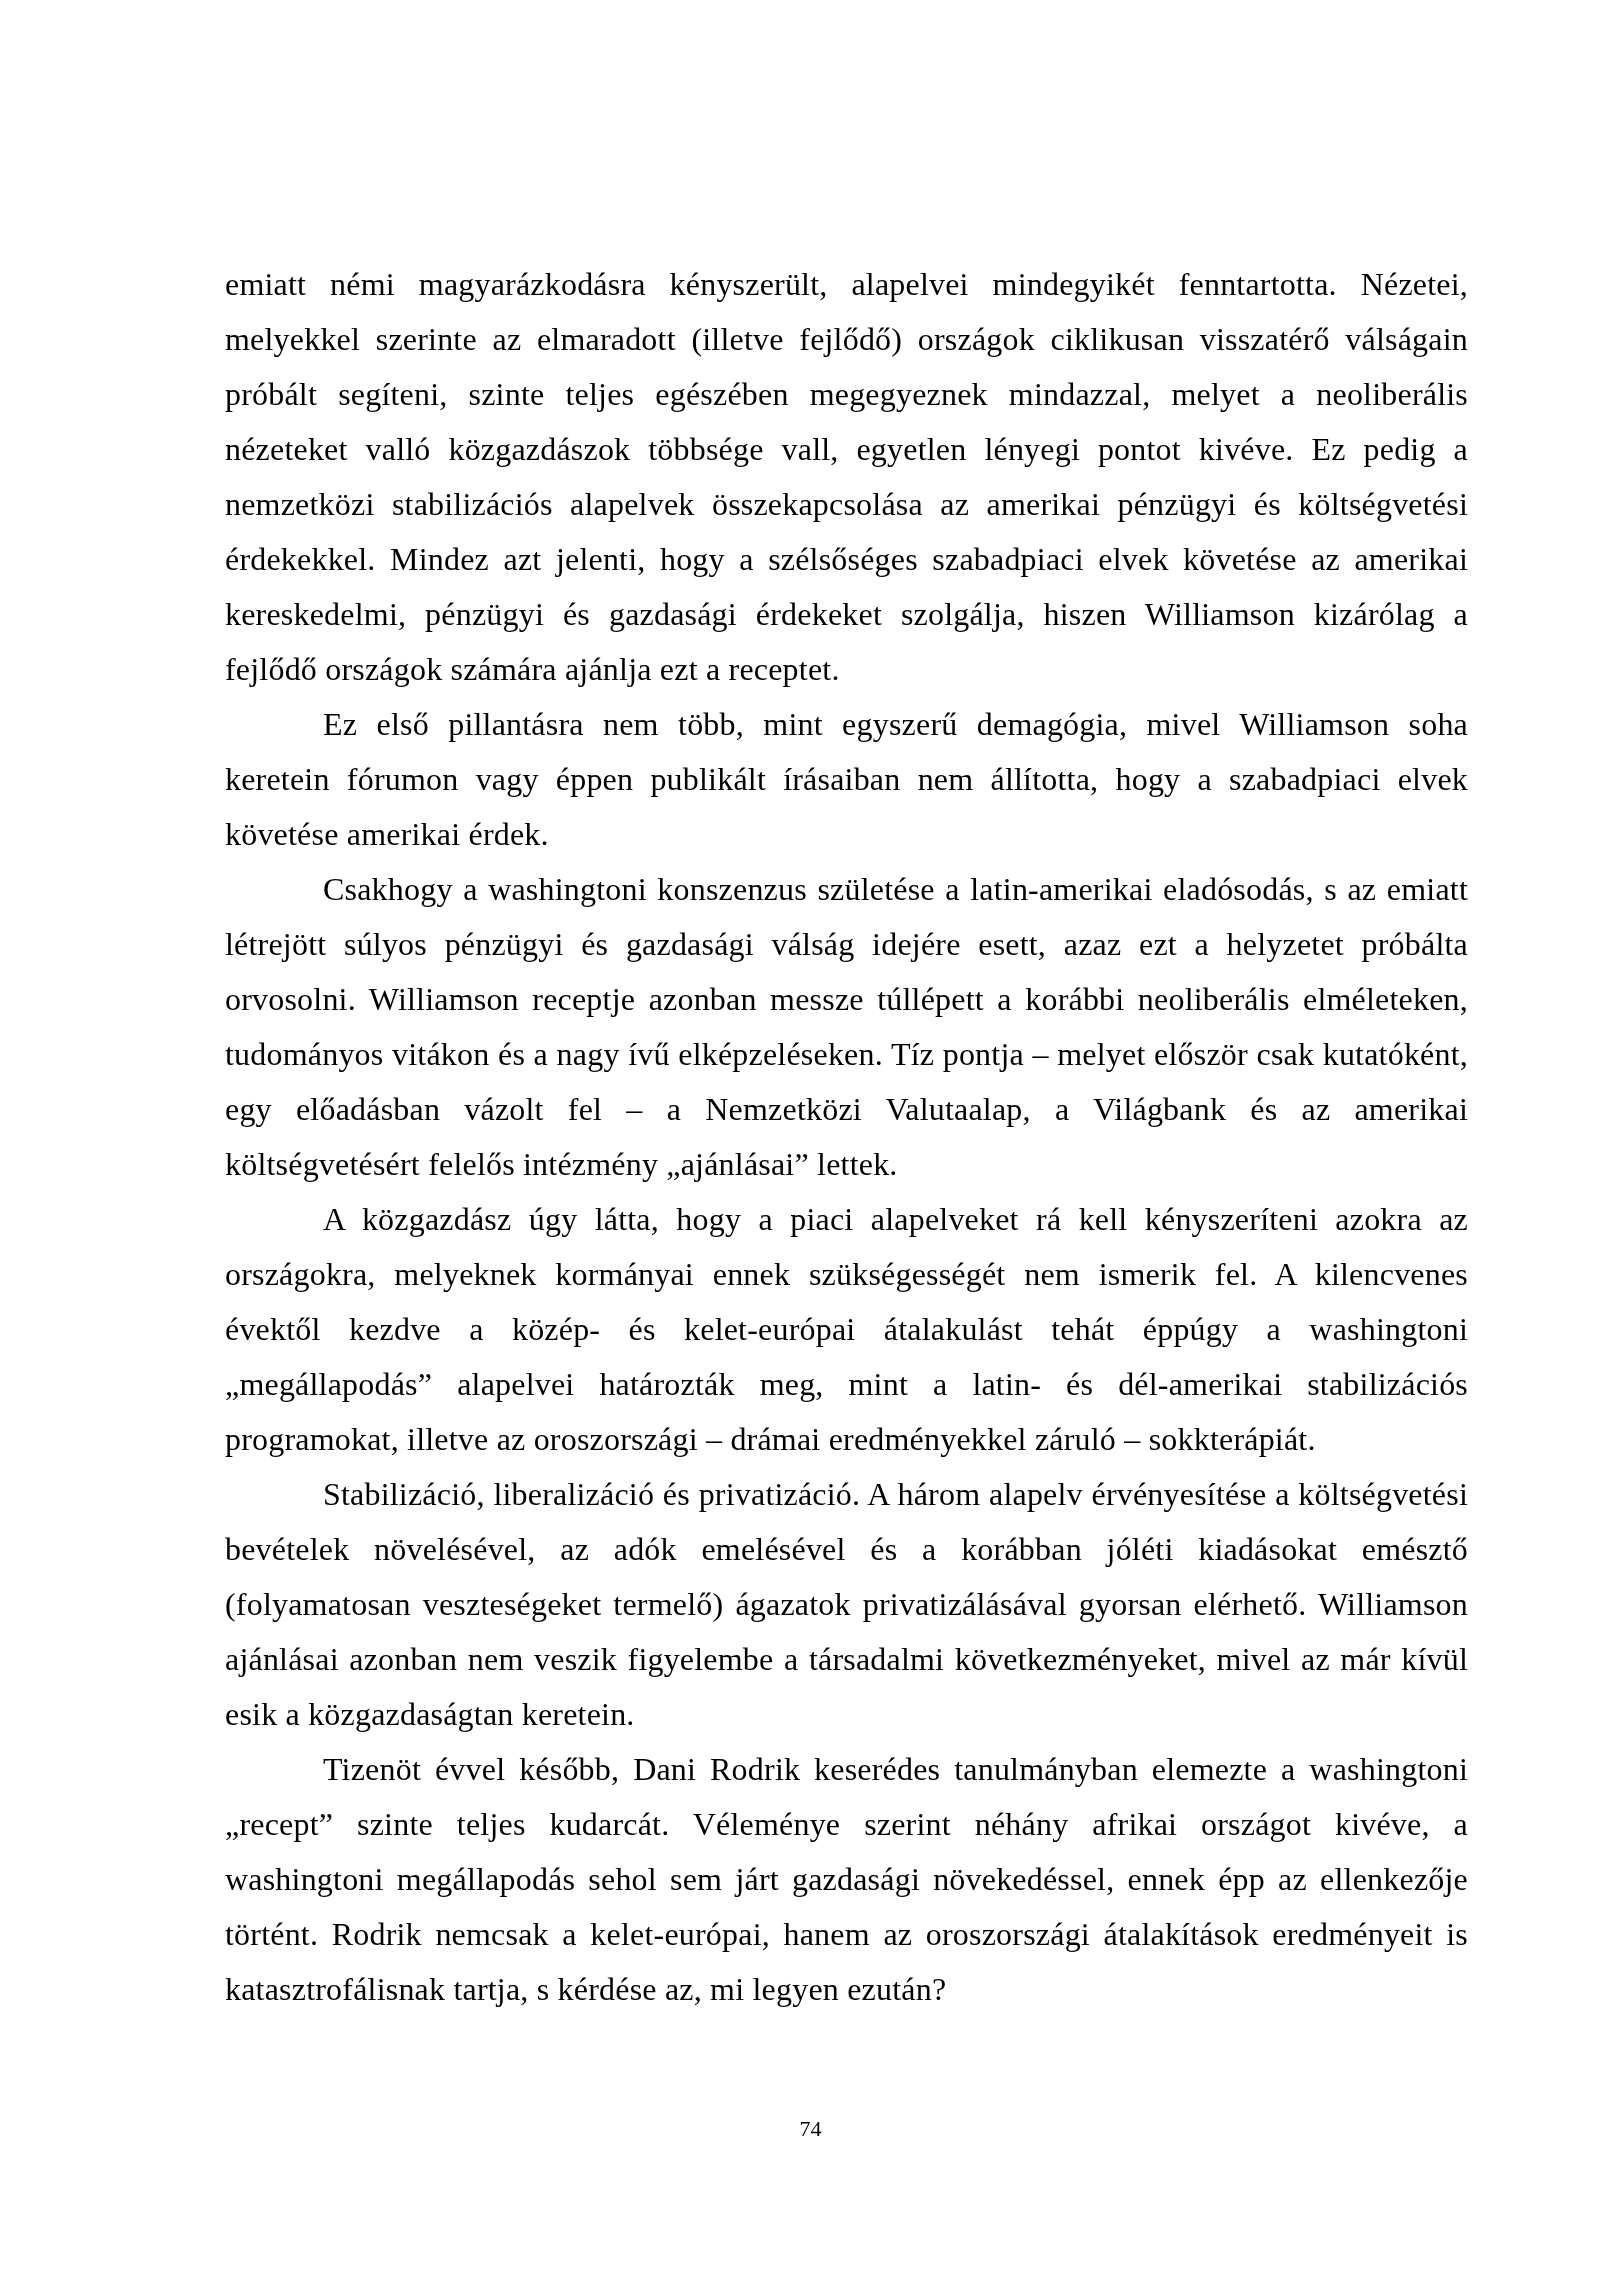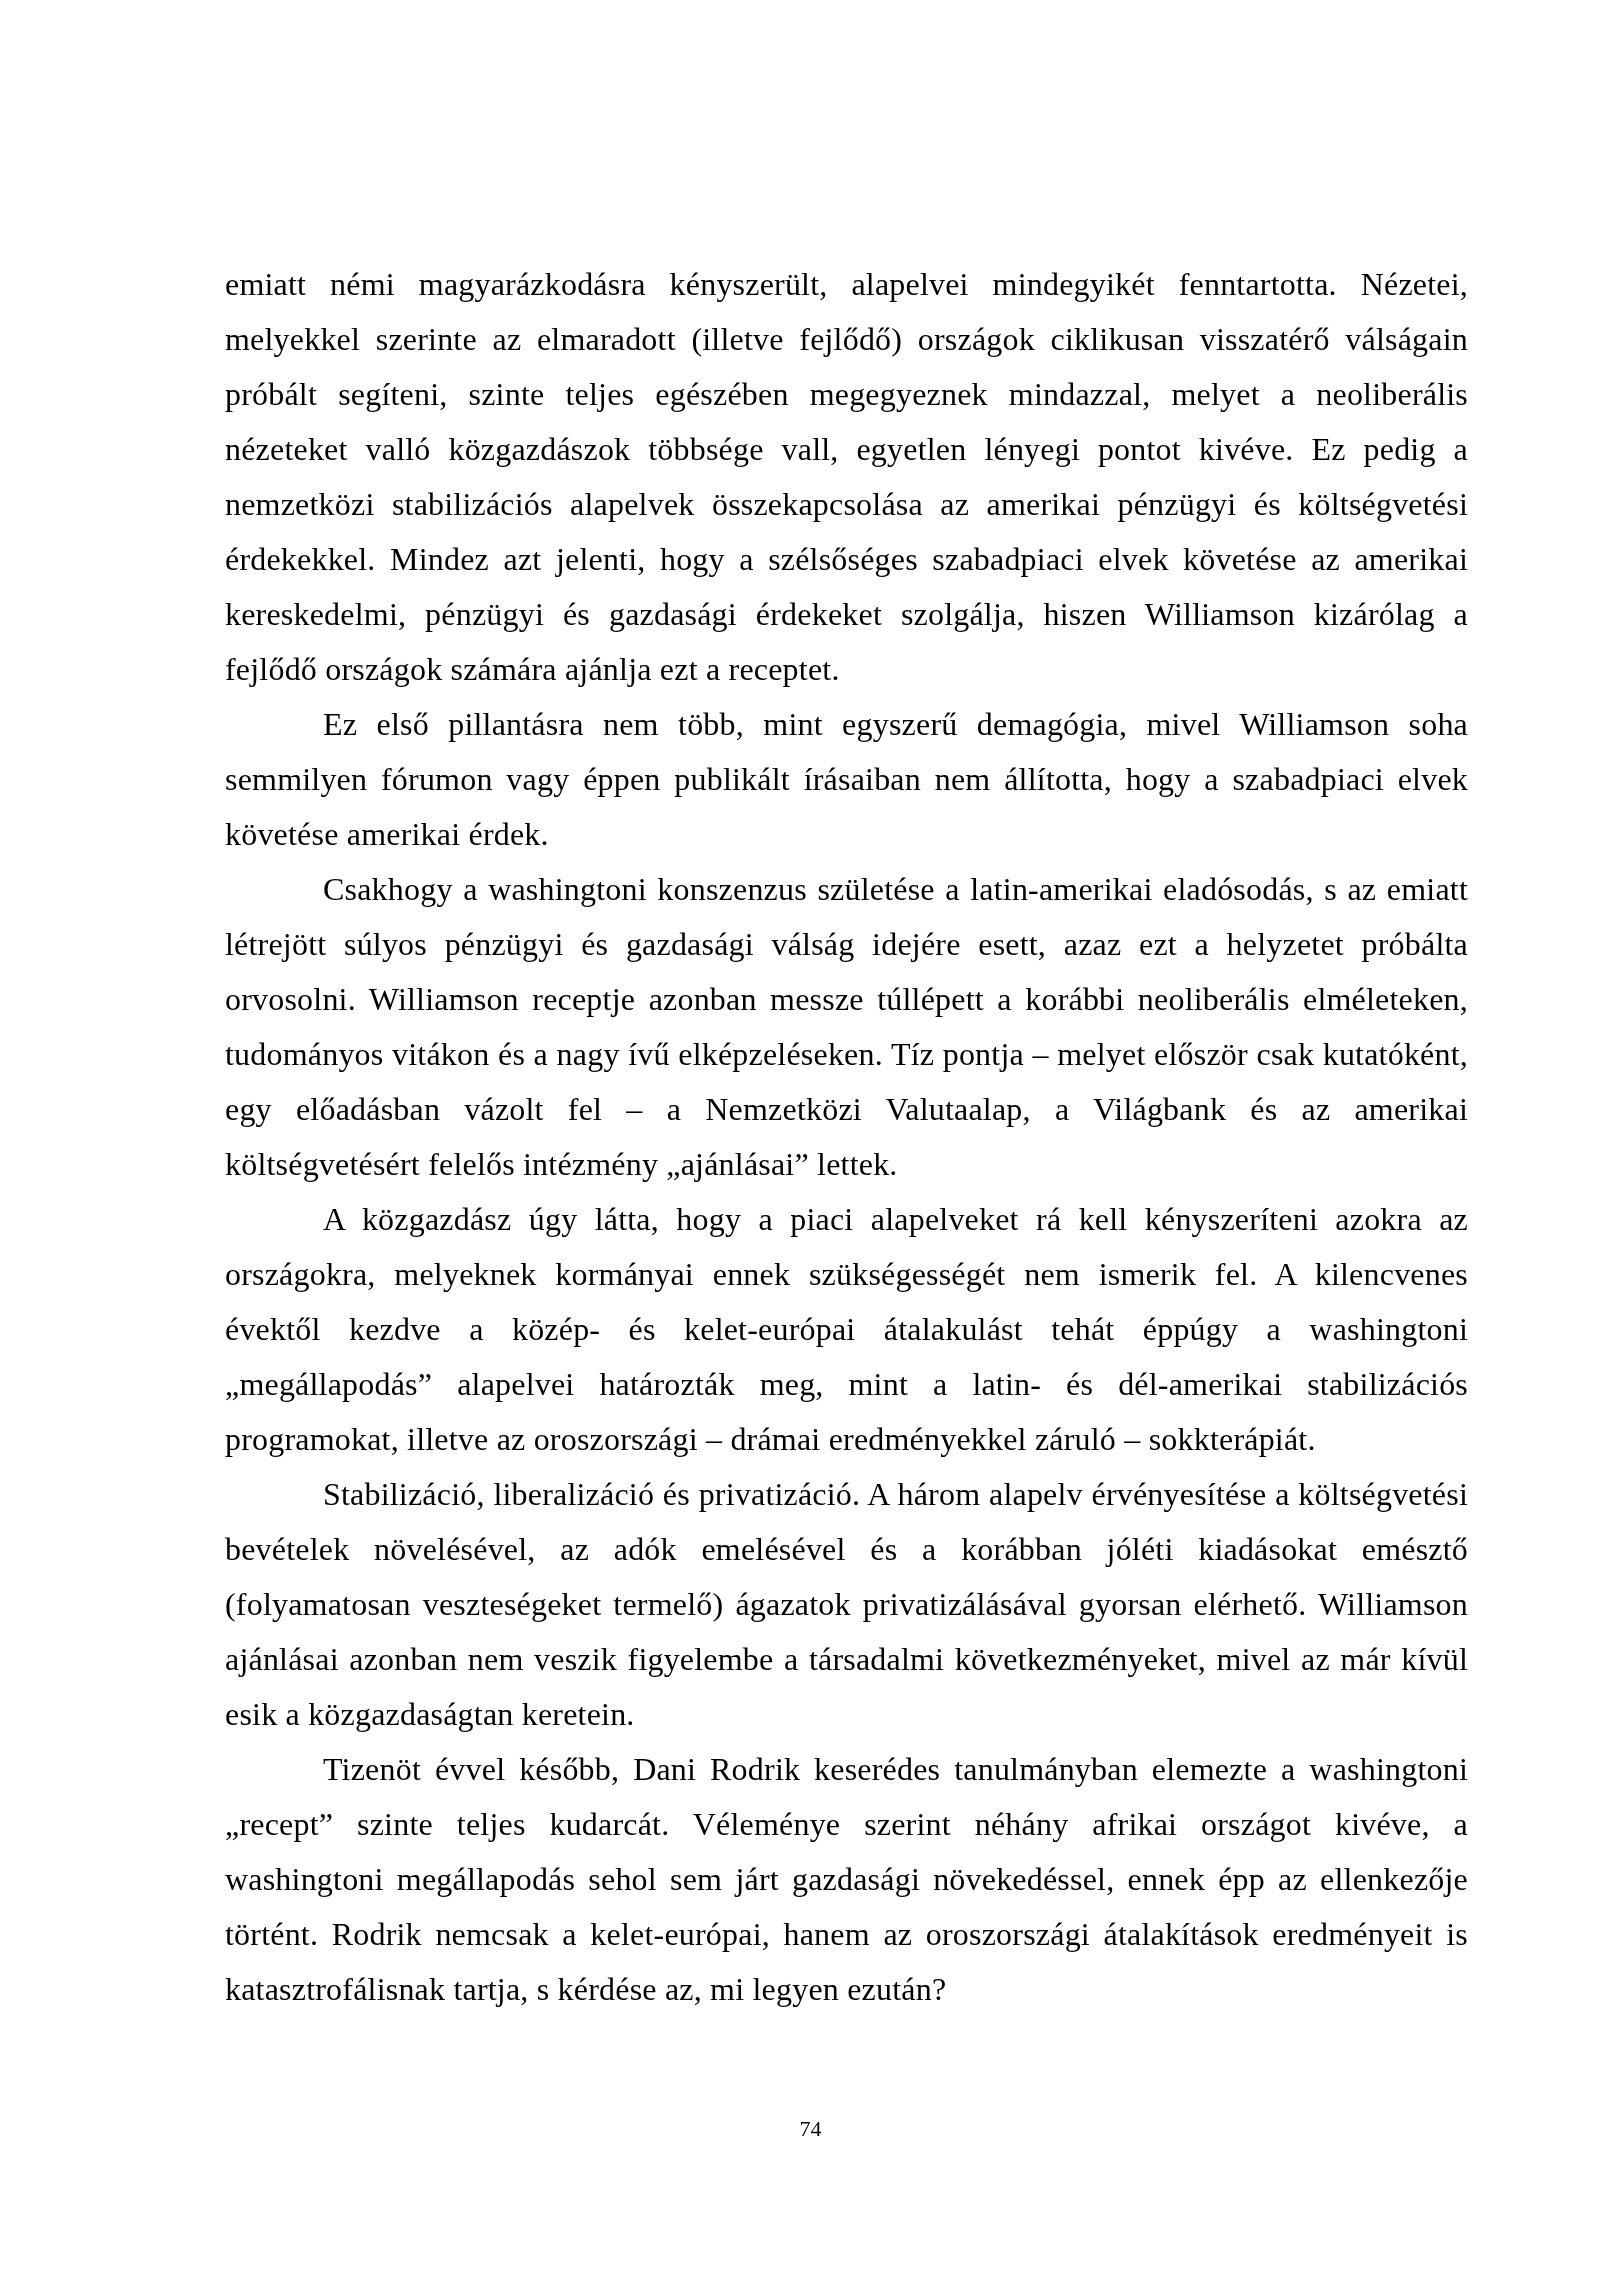--- a/index.html
+++ b/index.html
@@ -43,21 +43,21 @@
     font-size: 22px;
     line-height: 39px;
   }
 </style>
 </head>
 <body>
 
 <div class="page">
   <div class="text-block">
     <p>emiatt némi magyarázkodásra kényszerült, alapelvei mindegyikét fenntartotta. Nézetei, melyekkel szerinte az elmaradott (illetve fejlődő) országok ciklikusan visszatérő válságain próbált segíteni, szinte teljes egészében megegyeznek mindazzal, melyet a neoliberális nézeteket valló közgazdászok többsége vall, egyetlen lényegi pontot kivéve. Ez pedig a nemzetközi stabilizációs alapelvek összekapcsolása az amerikai pénzügyi és költségvetési érdekekkel. Mindez azt jelenti, hogy a szélsőséges szabadpiaci elvek követése az amerikai kereskedelmi, pénzügyi és gazdasági érdekeket szolgálja, hiszen Williamson kizárólag a fejlődő országok számára ajánlja ezt a receptet.</p>
-    <p class="indented">Ez első pillantásra nem több, mint egyszerű demagógia, mivel Williamson soha semmilyen fórumon vagy éppen publikált írásaiban nem állította, hogy a szabadpiaci elvek követése amerikai érdek.</p>
+    <p class="indented">Ez első pillantásra nem több, mint egyszerű demagógia, mivel Williamson soha keretein fórumon vagy éppen publikált írásaiban nem állította, hogy a szabadpiaci elvek követése amerikai érdek.</p>
     <p class="indented">Csakhogy a washingtoni konszenzus születése a latin-amerikai eladósodás, s az emiatt létrejött súlyos pénzügyi és gazdasági válság idejére esett, azaz ezt a helyzetet próbálta orvosolni. Williamson receptje azonban messze túllépett a korábbi neoliberális elméleteken, tudományos vitákon és a nagy ívű elképzeléseken. Tíz pontja – melyet először csak kutatóként, egy előadásban vázolt fel – a Nemzetközi Valutaalap, a Világbank és az amerikai költségvetésért felelős intézmény „ajánlásai” lettek.</p>
     <p class="indented">A közgazdász úgy látta, hogy a piaci alapelveket rá kell kényszeríteni azokra az országokra, melyeknek kormányai ennek szükségességét nem ismerik fel. A kilencvenes évektől kezdve a közép- és kelet-európai átalakulást tehát éppúgy a washingtoni „megállapodás” alapelvei határozták meg, mint a latin- és dél-amerikai stabilizációs programokat, illetve az oroszországi – drámai eredményekkel záruló – sokkterápiát.</p>
     <p class="indented">Stabilizáció, liberalizáció és privatizáció. A három alapelv érvényesítése a költségvetési bevételek növelésével, az adók emelésével és a korábban jóléti kiadásokat emésztő (folyamatosan veszteségeket termelő) ágazatok privatizálásával gyorsan elérhető. Williamson ajánlásai azonban nem veszik figyelembe a társadalmi következményeket, mivel az már kívül esik a közgazdaságtan keretein.</p>
     <p class="indented">Tizenöt évvel később, Dani Rodrik keserédes tanulmányban elemezte a washingtoni „recept” szinte teljes kudarcát. Véleménye szerint néhány afrikai országot kivéve, a washingtoni megállapodás sehol sem járt gazdasági növekedéssel, ennek épp az ellenkezője történt. Rodrik nemcsak a kelet-európai, hanem az oroszországi átalakítások eredményeit  is katasztrofálisnak tartja, s kérdése az, mi legyen ezután?</p>
   </div>
   <div class="page-footer">74</div>
 </div>
 
 
 </body></html>

